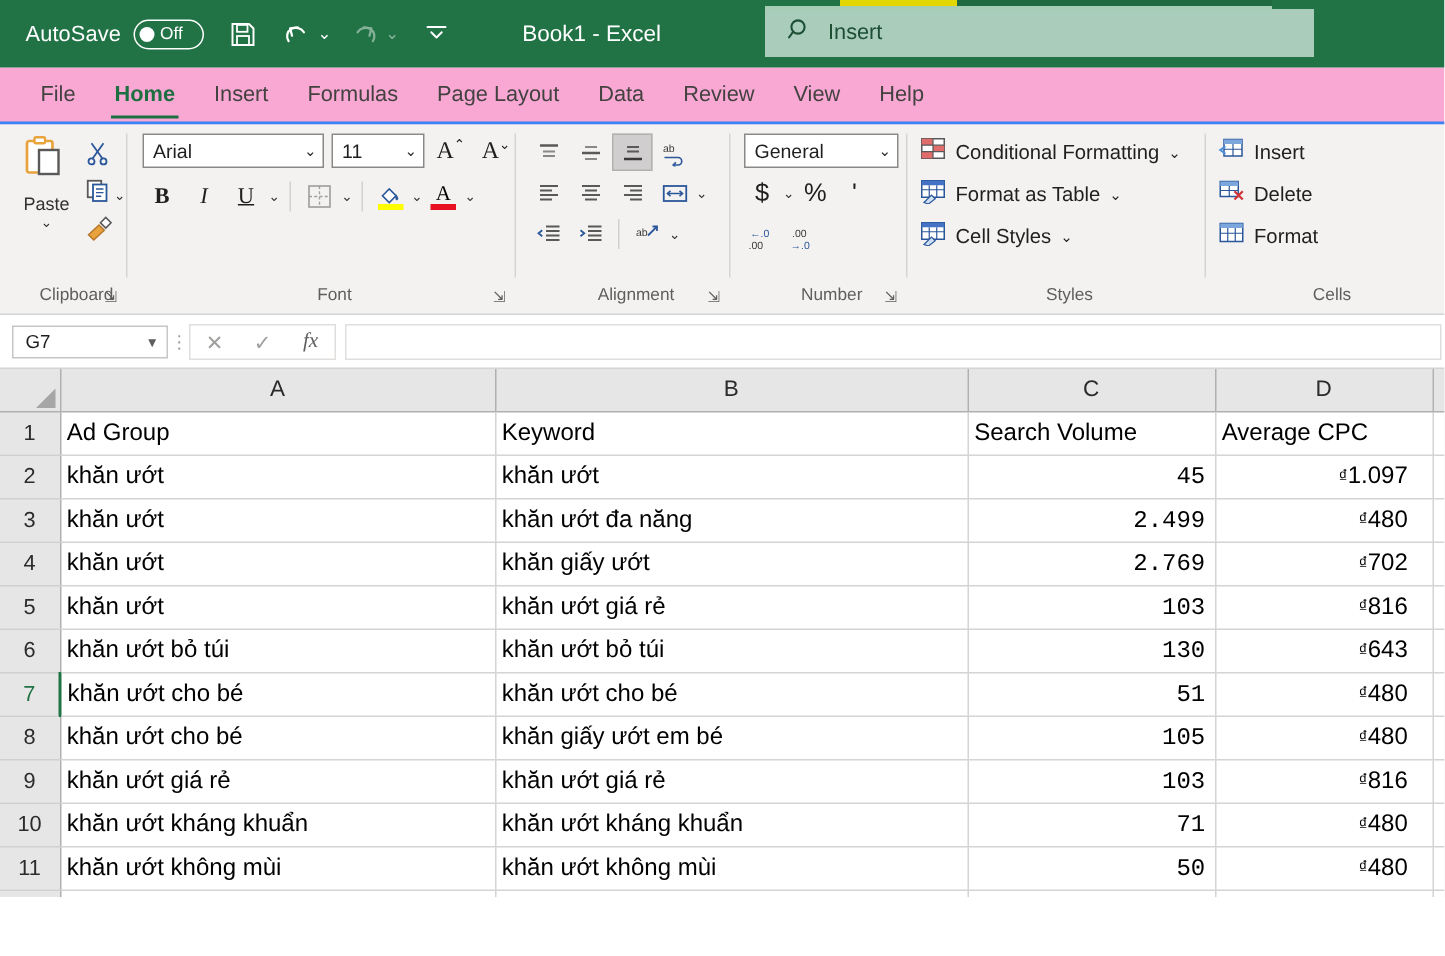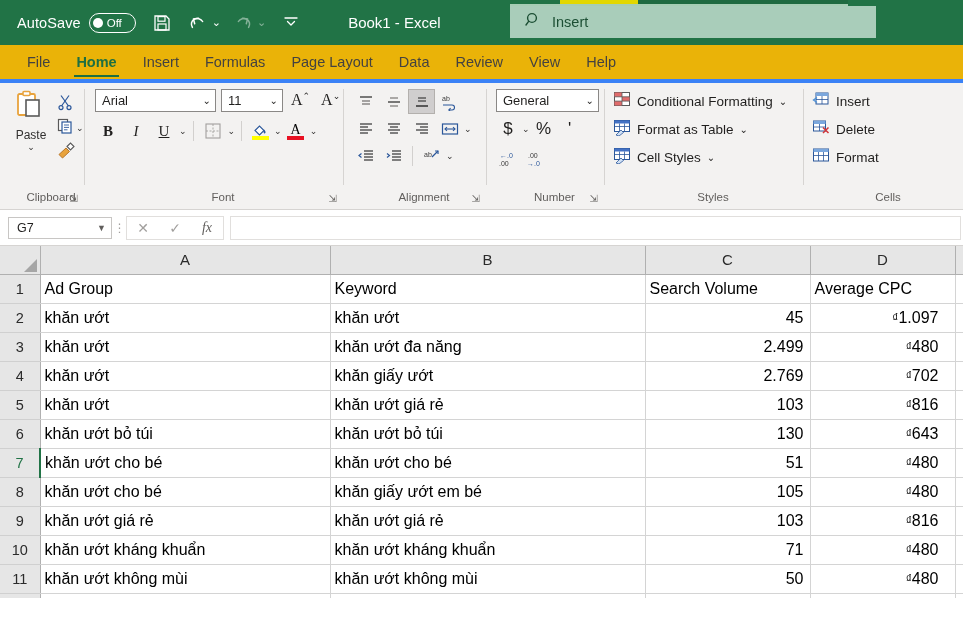--- a/index.html
+++ b/index.html
@@ -47,23 +47,23 @@
   }
 
   .searchbox {
     position: absolute; left: 510px; top: 6px; width: 366px; height: 32px;
     background: #a9cdba; display: flex; align-items: center; padding-left: 14px; gap: 10px;
   }
   .searchbox .ph { color: #1c4f34; font-size: 14.5px; }
 
   
   .tabsbar {
-    height: 38px; background: #eab308;
+    height: 38px; background: #f9a8d4;
     display: flex; align-items: stretch; padding-left: 14px;
-    border-bottom: 4px solid #3b82f6;
+    border-bottom: 2px solid #3b82f6;
   }
   .tab {
     display: flex; align-items: center; padding: 0 13px;
     font-size: 14.5px; color: #444240; position: relative; cursor: default;
   }
   .tab.active { color: #1d6f42; font-weight: bold; text-align: center; }
   .tab.active::after {
     content: ""; position: absolute; left: 11px; right: 11px; bottom: 2px;
     height: 2.5px; background: #1d6f42;
   }
@@ -197,21 +197,21 @@
     text-align: center; vertical-align: middle;
   }
   td.rowhead.active { color: #217346; border-right: 2px solid #217346; background:#e6e6e6; }
   td.cell {
     height: 29px; border-right: 1px solid #d4d4d4; border-bottom: 1px solid #d4d4d4;
     font-size: 16px; color: #000000; vertical-align: middle;
     white-space: nowrap; overflow: hidden;
     font-family: "Liberation Sans", sans-serif;
   }
   td.cell.text { padding-left: 4px; text-align: left; }
-  td.cell.num  { padding-right: 6px; text-align: right; }
+  td.cell.num  { padding-right: 6px; text-align: right; font-family: Liberation Mono, monospace; }
   td.cell.cur  { padding-right: 16px; text-align: right; }
   .cur-sym { font-size: 12px; vertical-align: 1px; margin-right: 0px; }
   .colA { width: 290px; }
   .colB { width: 315px; }
   .colC { width: 165px; }
   .colD { width: 145px; }
   .colE { width: 8px; }
 </style>
 </head>
 <body>

